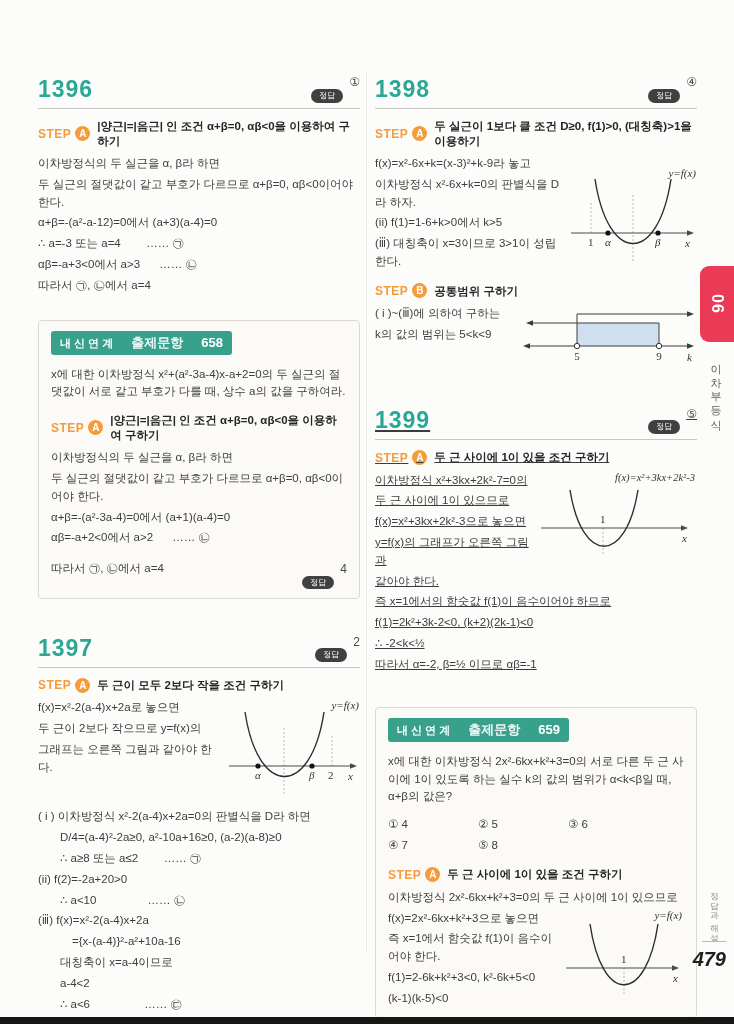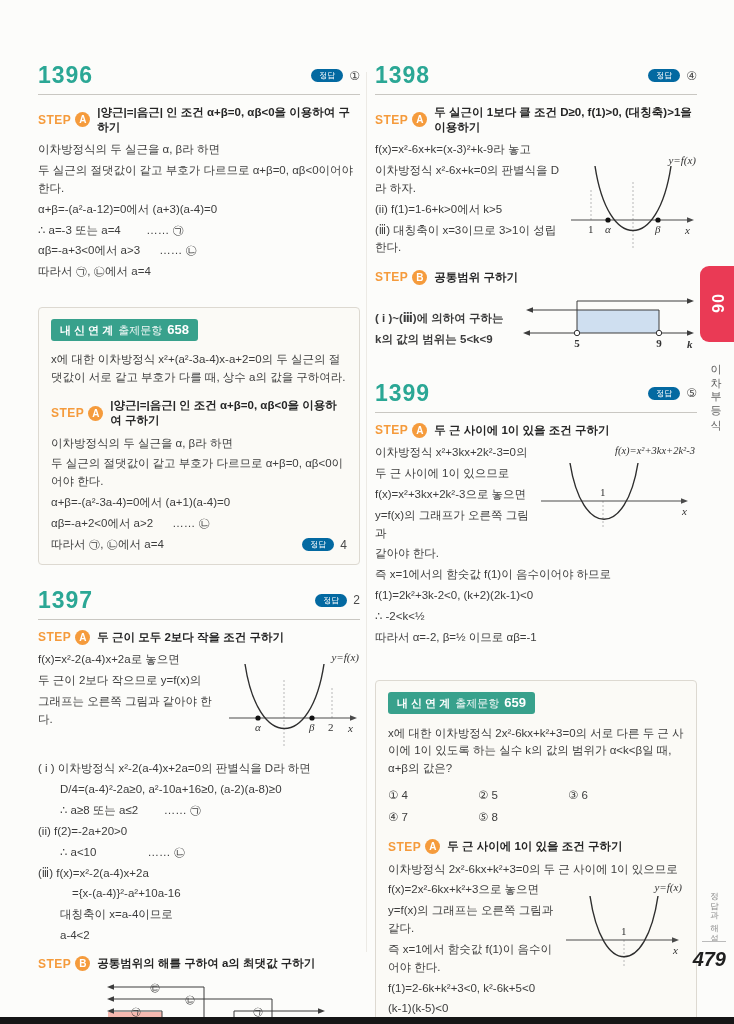--- a/index.html
+++ b/index.html
@@ -3,51 +3,51 @@
 <meta charset="utf-8">
 <style>
   html,body{margin:0;padding:0;background:#e8e6e2;}
   .page{position:relative;width:734px;height:1024px;background:#fcfcfa;
         font-family:"Liberation Sans","DejaVu Sans",sans-serif;color:#3c3c3c;overflow:hidden;}
   .col{position:absolute;top:62px;width:322px;}
   .col-left{left:38px;}
   .col-right{left:375px;}
   .divider{position:absolute;left:366px;top:72px;height:880px;width:1px;background:#eceae5;}
 
-  .prob-header{display:flex;justify-content:space-between;}
+  .prob-header{display:flex;justify-content:space-between;align-items:flex-end;}
   .prob-num{margin:0;font-size:23px;font-weight:bold;color:#2ba795;letter-spacing:1px;}
   .ans{display:flex;align-items:center;gap:6px;}
-  .ans-pill{background:#0369a1;color:#fff;font-size:8px;padding:2px 8px;border-radius:8px;line-height:1.2;}
+  .ans-pill{background:#404040;color:#fff;font-size:8px;padding:2px 8px;border-radius:8px;line-height:1.2;margin-top:27px;}
   .ans-val{font-size:12px;color:#4a4a4a;}
   .prob-hr{border:0;border-top:1px solid #c9c7c2;margin:5px 0 8px;}
 
   .step{display:flex;align-items:center;gap:4px;margin:10px 0 5px;}
   .step-word{color:#f59b3c;font-size:12px;font-weight:bold;letter-spacing:.5px;}
   .step-circle{width:15px;height:15px;border-radius:50%;background:#f59b3c;color:#fff;font-size:10px;
                font-weight:bold;display:flex;align-items:center;justify-content:center;flex:0 0 auto;}
   .step-title{font-size:11.5px;font-weight:bold;color:#252525;margin-left:3px;line-height:1.3;}
 
   .ln{margin:0;padding:1.5px 0;font-size:11.5px;line-height:1.55;white-space:pre-wrap;}
   .ind{padding-left:22px;}
   .ind2{padding-left:34px;}
   .graph{float:right;margin:0 0 4px 6px;}
   .clear{clear:both;}
 
   .box{border:1px solid #ddd9d1;background:#fbfaf6;border-radius:4px;
        padding:12px 12px 9px;margin:24px 0 22px;}
-  .box-pill{display:inline-flex;align-items:baseline;gap:5px;background:#38a18c;color:#fff;
+  .box-pill{display:inline-flex;align-items:baseline;gap:18px;background:#38a18c;color:#fff;
             border-radius:3px;padding:3px 9px;margin:-24px 0 9px;}
   .pill-main{font-size:11px;font-weight:bold;}
-  .pill-sub{font-size:11px;opacity:.92;}
+  .pill-sub{font-size:13px;opacity:.92;font-weight:bold;}
   .pill-num{font-size:13px;font-weight:bold;}
   .q{margin-bottom:6px;}
   .choices{display:grid;grid-template-columns:90px 90px 1fr;font-size:11.5px;line-height:1.9;margin:4px 0 2px;}
   .badge-row{display:flex;justify-content:space-between;align-items:center;}
 
-  .flexrow{display:flex;justify-content:space-between;align-items:flex-end;gap:0;font-weight:bold;}
+  .flexrow{display:flex;justify-content:space-between;align-items:flex-start;gap:0;}
   .center-graph{margin:2px 0 2px 62px;}
 
   .tab{position:absolute;right:0;top:266px;width:34px;height:76px;background:#ea3a55;
        border-radius:9px 0 0 9px;display:flex;align-items:center;justify-content:center;}
   .tab span{transform:rotate(90deg);color:#fff;font-weight:bold;font-size:16px;letter-spacing:1px;}
   .vert-chapter{position:absolute;right:11px;top:356px;writing-mode:vertical-rl;
                 font-size:11px;color:#5c5c5c;letter-spacing:3px;}
   .vert-footer{position:absolute;right:13px;top:886px;writing-mode:vertical-rl;
                font-size:8.5px;color:#8a8a8a;letter-spacing:1px;}
   .pagenum-rule{position:absolute;right:8px;top:941px;width:24px;height:1px;background:#bbb;}
@@ -150,20 +150,21 @@
 
       <p class="ln">( i ) 이차방정식 x²-2(a-4)x+2a=0의 판별식을 D라 하면</p>
       <p class="ln ind">D/4=(a-4)²-2a≥0, a²-10a+16≥0, (a-2)(a-8)≥0</p>
       <p class="ln ind">∴ a≥8 또는 a≤2        …… ㉠</p>
       <p class="ln">(ii) f(2)=-2a+20&gt;0</p>
       <p class="ln ind">∴ a&lt;10                …… ㉡</p>
       <p class="ln">(ⅲ) f(x)=x²-2(a-4)x+2a</p>
       <p class="ln ind2">={x-(a-4)}²-a²+10a-16</p>
       <p class="ln ind">대칭축이 x=a-4이므로</p>
       <p class="ln ind">a-4&lt;2</p>
+      <p class="ln ind">∴ a&lt;6                 …… ㉢</p>
 
       <div class="step">
         <span class="step-word">STEP</span>
         <span class="step-circle">B</span>
         <span class="step-title">공통범위의 해를 구하여 a의 최댓값 구하기</span>
       </div>
 
       <svg class="center-graph" width="232" height="72" viewBox="0 0 232 72">
         <rect x="8" y="34" width="54" height="18" fill="#f6b9b0"></rect>
         <g>
@@ -277,21 +278,21 @@
           </g>
           <circle cx="56" cy="43" r="2.7" fill="#fff" stroke="#333" stroke-width="1"></circle>
           <circle cx="138" cy="43" r="2.7" fill="#fff" stroke="#333" stroke-width="1"></circle>
           <text x="56" y="57" font-size="11" text-anchor="middle">5</text>
           <text x="138" y="57" font-size="11" text-anchor="middle">9</text>
           <text class="svg-lab" x="166" y="58" font-size="11">k</text>
         </svg>
       </div>
     </section>
 
-    <section style="margin-top:30px;">
+    <section style="margin-top:30px;text-decoration:underline;">
       <div class="prob-header">
         <h2 class="prob-num">1399</h2>
         <div class="ans">
           <span class="ans-pill">정답</span>
           <span class="ans-val">⑤</span>
         </div>
       </div>
       <hr class="prob-hr">
       <div class="step">
         <span class="step-word">STEP</span>
@@ -303,21 +304,21 @@
         <text class="svg-lab" x="156" y="11" font-size="10.5" text-anchor="end">f(x)=x²+3kx+2k²-3</text>
         <line x1="64" y1="58" x2="64" y2="84" stroke="#b8b8b8" stroke-width="1" stroke-dasharray="2,2"></line>
         <g>
           <line x1="2" y1="58" x2="144" y2="58" stroke="#4a4a4a" stroke-width="1"></line>
           <polygon points="149,58 142,55.2 142,60.8" fill="#4a4a4a"></polygon>
         </g>
         <path d="M31,20 C43,95 87,95 99,20" fill="none" stroke="#2e2e2e" stroke-width="1.4"></path>
         <text x="61" y="53" font-size="11">1</text>
         <text class="svg-lab" x="143" y="72" font-size="11">x</text>
       </svg>
-      <p class="ln">이차방정식 x²+3kx+2k²-3=0의</p>
+      <p class="ln">이차방정식 x²+3kx+2k²-7=0의</p>
       <p class="ln">두 근 사이에 1이 있으므로</p>
       <p class="ln">f(x)=x²+3kx+2k²-3으로 놓으면</p>
       <p class="ln">y=f(x)의 그래프가 오른쪽 그림과</p>
       <p class="ln">같아야 한다.</p>
       <p class="ln">즉 x=1에서의 함숫값 f(1)이 음수이어야 하므로</p>
       <p class="ln">f(1)=2k²+3k-2&lt;0, (k+2)(2k-1)&lt;0</p>
       <p class="ln">∴ -2&lt;k&lt;½</p>
       <p class="ln">따라서 α=-2, β=½ 이므로 αβ=-1</p>
       <div class="clear"></div>
     </section>
@@ -347,21 +348,20 @@
         <line x1="60" y1="60" x2="60" y2="86" stroke="#b8b8b8" stroke-width="1" stroke-dasharray="2,2"></line>
         <g>
           <line x1="2" y1="60" x2="110" y2="60" stroke="#4a4a4a" stroke-width="1"></line>
           <polygon points="115,60 108,57.2 108,62.8" fill="#4a4a4a"></polygon>
         </g>
         <path d="M26,16 C38,97 82,97 94,16" fill="none" stroke="#2e2e2e" stroke-width="1.4"></path>
         <text x="57" y="55" font-size="11">1</text>
         <text class="svg-lab" x="109" y="74" font-size="11">x</text>
       </svg>
       <p class="ln">f(x)=2x²-6kx+k²+3으로 놓으면</p>
-      <p class="ln">y=f(x)의 그래프는 오른쪽 그림과 같다.</p>
       <p class="ln">즉 x=1에서 함숫값 f(1)이 음수이어야 한다.</p>
       <p class="ln">f(1)=2-6k+k²+3&lt;0, k²-6k+5&lt;0</p>
       <p class="ln">(k-1)(k-5)&lt;0</p>
       
       <div class="clear"></div>
       
     </section>
   </div>
 
   <div class="divider"></div>

